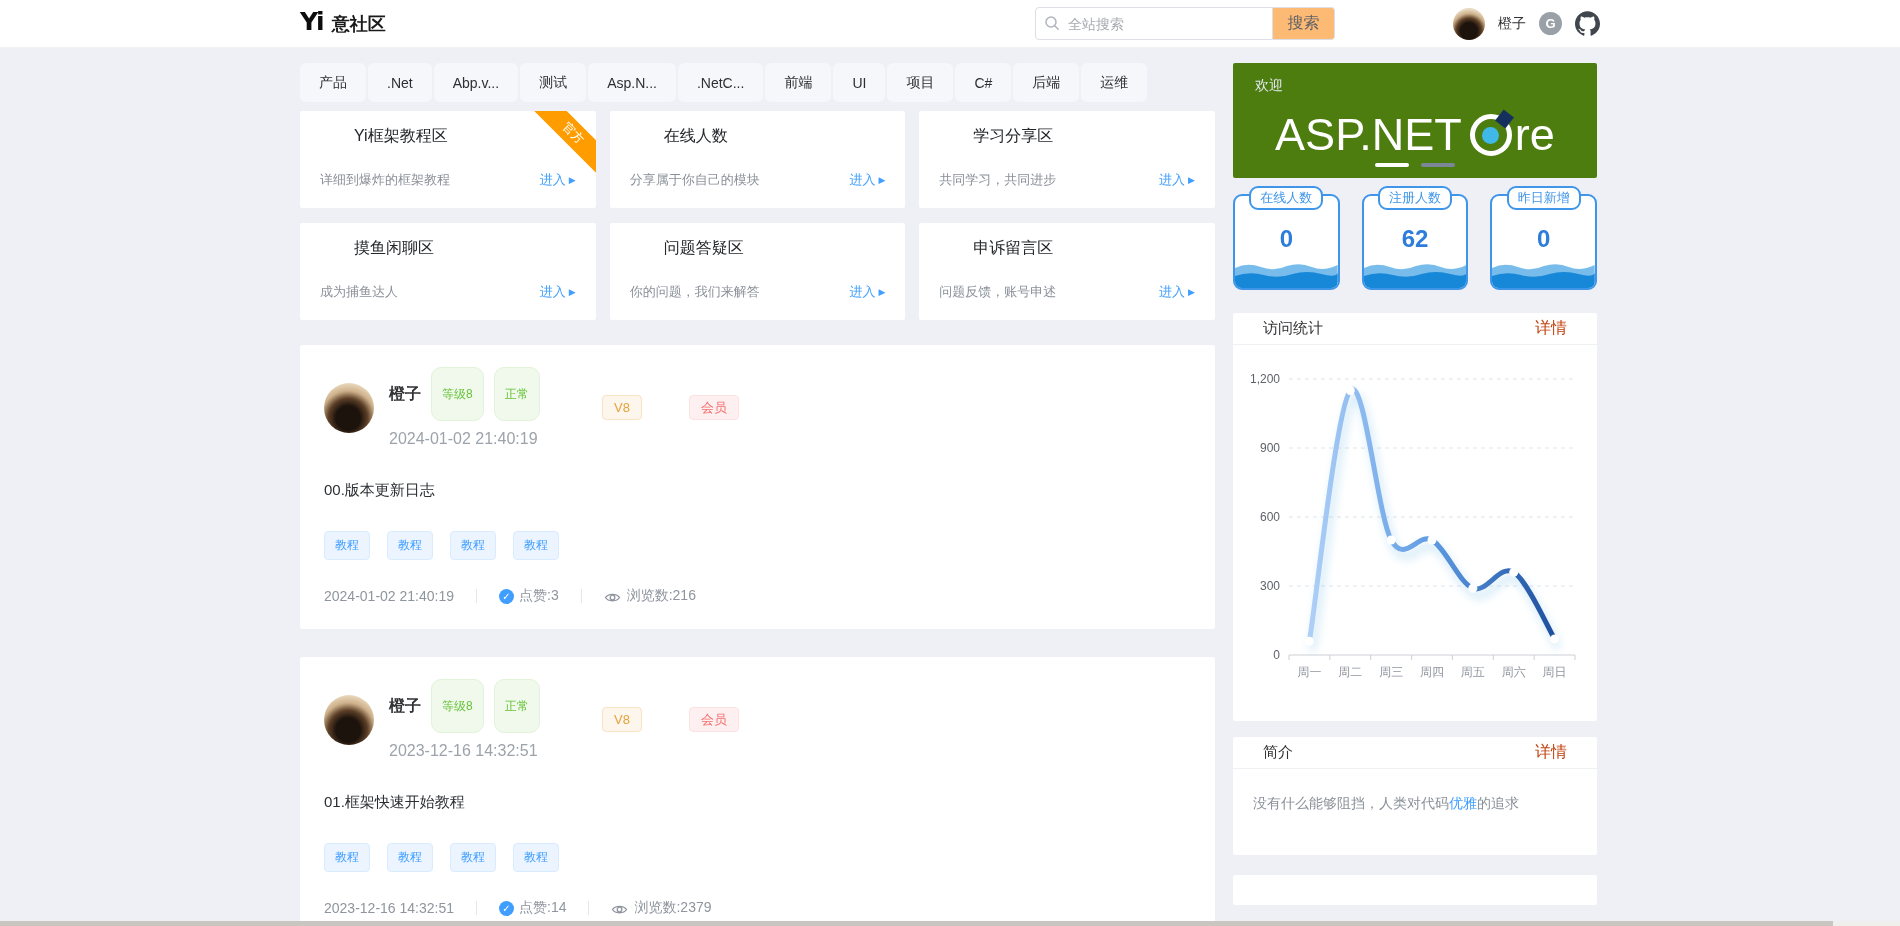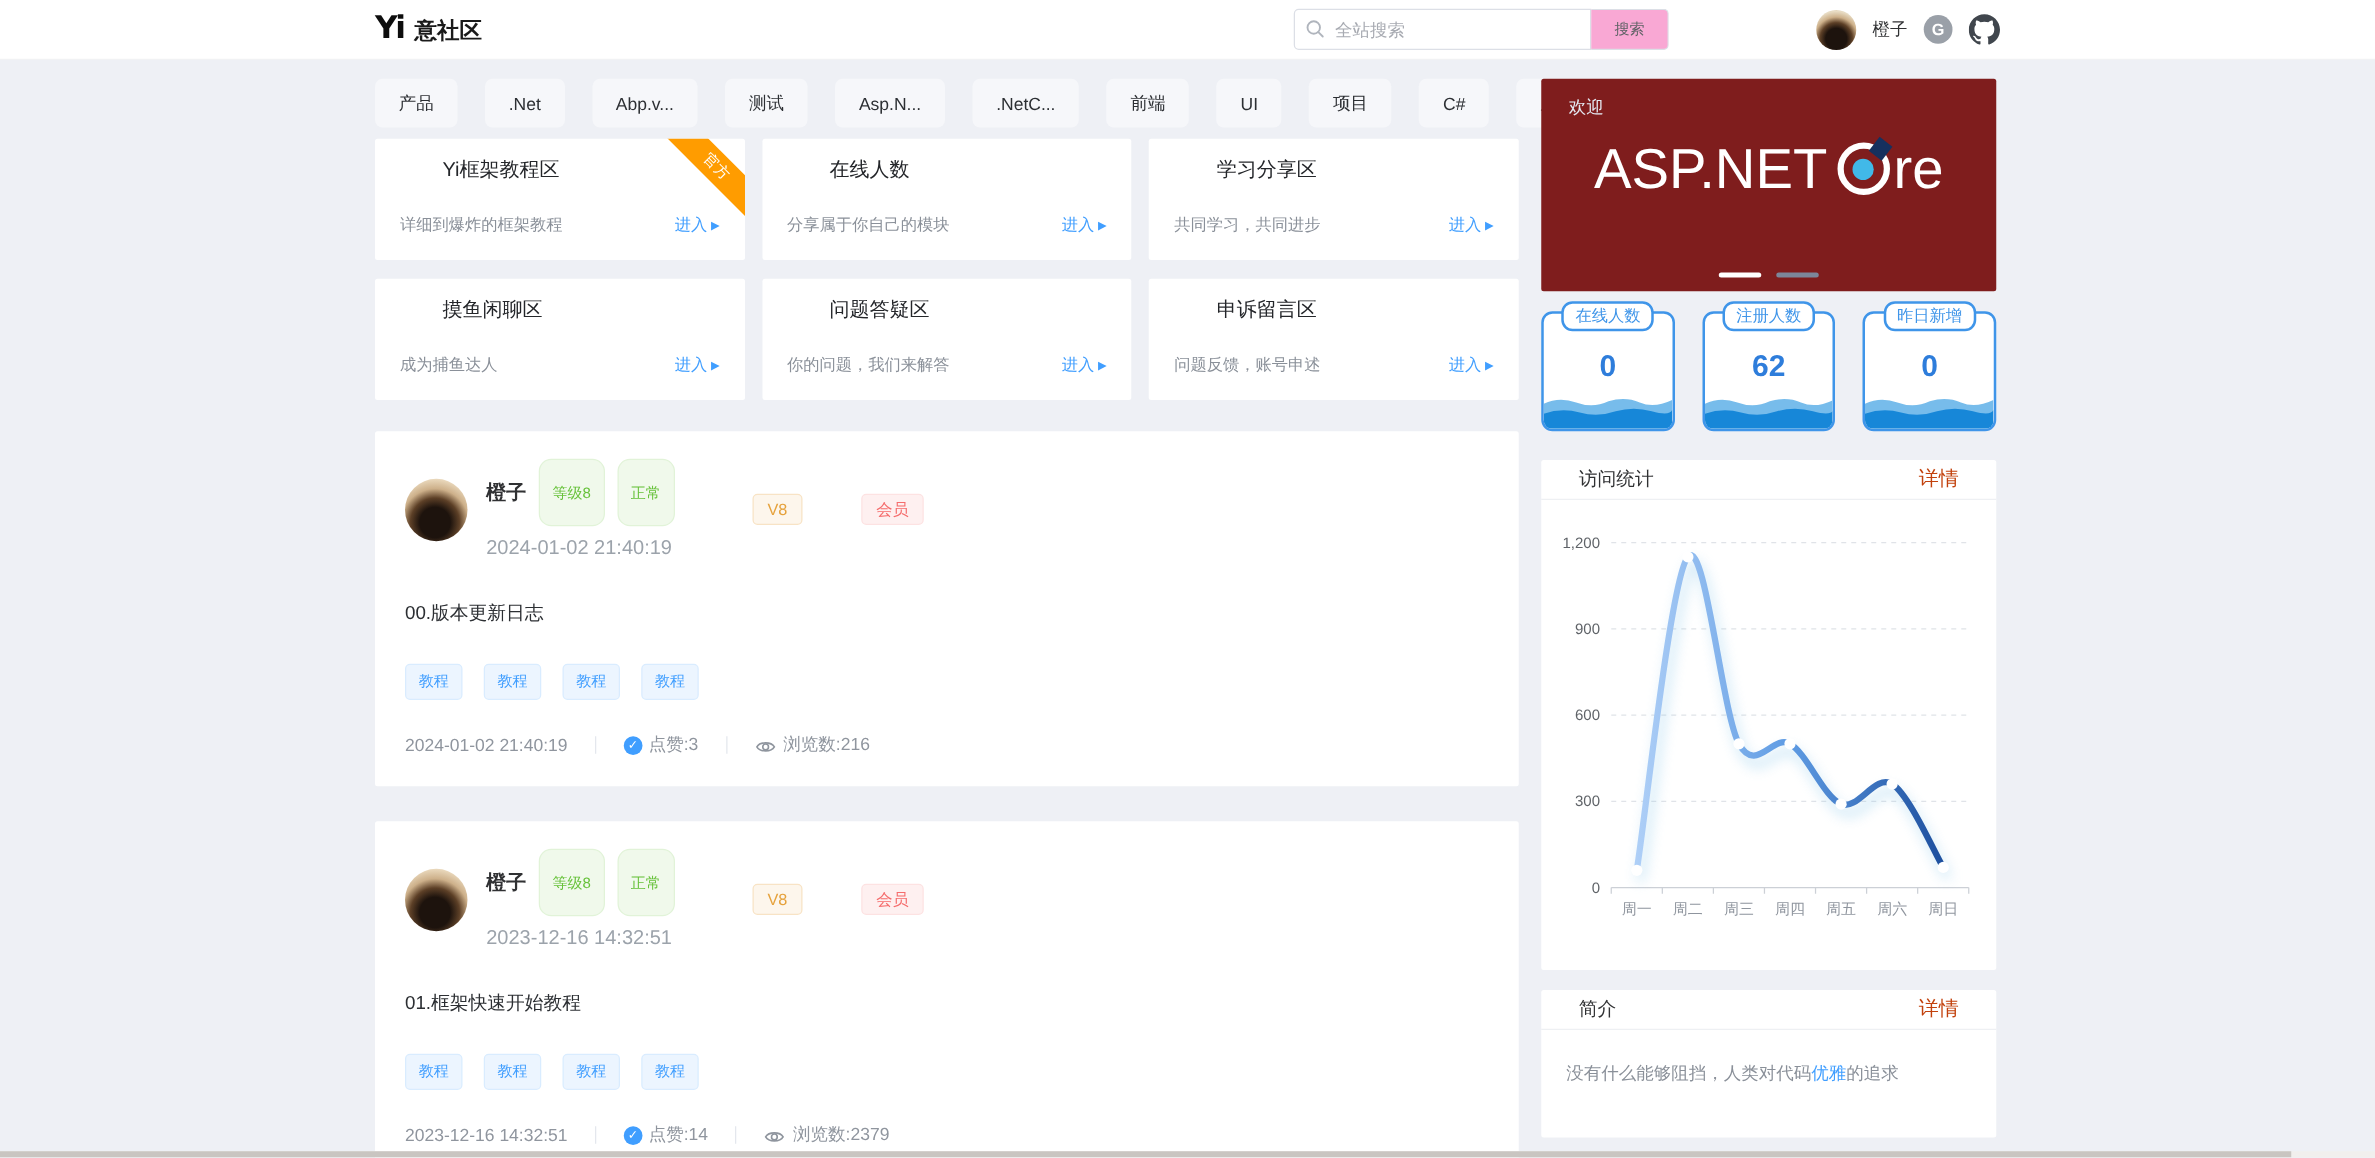--- a/index.html
+++ b/index.html
@@ -18,33 +18,33 @@
   .brand { font-size:18px; font-weight:700; color:#1a1a1a; }
   .menu { display:flex; gap:50px; margin-left:212px; height:100%; align-items:center; }
   .menu-item { position:relative; height:100%; display:flex; align-items:center; font-size:15px; color:#303133; cursor:pointer; }
   .menu-item.active { color:#409eff; }
   .menu-item.active::after { content:""; position:absolute; left:-6px; right:-6px; bottom:0; height:3px; background:#409eff; }
   .chev { display:inline-block; width:7px; height:7px; border-right:1.6px solid #8f959e; border-bottom:1.6px solid #8f959e; transform:rotate(45deg) translate(-1px,-1px); margin-left:8px; }
   .search-wrap { margin-left:auto; display:flex; height:33px; width:300px; position:relative; }
   .search-input { flex:1; border:1px solid #dcdfe6; border-radius:4px 0 0 4px; padding:0 10px 0 32px; font-size:14px; color:#303133; outline:none; background:#fff; }
   .search-input::placeholder { color:#a8abb2; }
   .search-glass { position:absolute; left:9px; top:8px; }
-  .search-btn { width:62px; background:#f9a8d4; border:1px solid #dcdfe6; border-left:none; border-radius:0 4px 4px 0; font-size:12px; color:#606266; cursor:pointer; }
+  .search-btn { width:62px; background:#fdba74; border:1px solid #dcdfe6; border-left:none; border-radius:0 4px 4px 0; font-size:16px; color:#606266; cursor:pointer; }
   .user-area { margin-left:118px; display:flex; align-items:center; gap:13px; }
   .avatar-sm { width:32px; height:32px; border-radius:50%; cursor:pointer;
     background:radial-gradient(circle at 50% 72%, #1d130d 0 30%, #5d4027 46%, #cdb08a 62%, #e8dcc4 78%, #d8c7a8 100%); }
   .user-name { font-size:14px; color:#303133; cursor:pointer; }
   .gitee { width:23px; height:23px; border-radius:50%; background:#9aa0a8; color:#fff; font-size:13px; font-weight:700; display:flex; align-items:center; justify-content:center; cursor:pointer; }
   .github { width:25px; height:25px; cursor:pointer; }
   
   .main { position:absolute; top:63px; left:300px; width:1300px; display:flex; gap:18px; }
   .left-col { width:915px; }
   .right-col { width:364px; }
   
-  .tag-bar { display:flex; gap:22px; height:39px; margin-bottom:9px; }
+  .tag-bar { display:flex; gap:2px; height:39px; margin-bottom:9px; }
   .tag-pill { background:#f6f7fa; border-radius:6px; padding:0 19px; display:flex; align-items:center; font-size:14px; color:#2c2f33; cursor:pointer; white-space:nowrap; }
   
   .sections { display:grid; grid-template-columns:repeat(3,1fr); gap:15px 14px; margin-bottom:25px; }
   .section-card { background:#fff; height:97px; padding:15px 20px 14px; position:relative; overflow:hidden; border-radius:2px; cursor:pointer; }
   .section-title { font-size:16px; color:#24262a; font-weight:500;margin-left:34px; }
   .section-bottom { display:flex; justify-content:space-between; align-items:center; margin-top:24px; }
   .section-desc { font-size:13px; color:#8a9099; }
   .enter-link { font-size:13px; color:#409eff; cursor:pointer; display:flex; align-items:center; gap:3px; }
   .enter-arrow { font-size:9px; color:#409eff; }
   .ribbon { position:absolute; top:11px; right:-22px; transform:rotate(45deg); width:90px; text-align:center; background:#ff9c00; color:#fff; font-size:12px; padding:3px 0; }
@@ -68,21 +68,21 @@
   .post-title { margin-top:33px; font-size:15px; color:#2c2f33; }
   .post-tags { margin-top:31px; display:flex; gap:17px; }
   .post-tag { font-size:12px; color:#409eff; background:#ecf5ff; border:1px solid #d9ecff; border-radius:4px; padding:5px 10px; cursor:pointer; }
   .post-footer { margin-top:27px; display:flex; align-items:center; font-size:14px; color:#8f959e; }
   .vdiv { width:1px; height:14px; background:#e4e7ed; margin:0 22px; }
   .like-ic { width:15px; height:15px; border-radius:50%; background:#409eff; color:#fff; font-size:10px; line-height:15px; text-align:center; display:inline-block; margin-right:5px; }
   .like-ic::before { content:"✓"; }
   .eye-ic { margin-right:6px; transform:translateY(1px); }
   .post-partial { background:#fff; height:40px; border-radius:2px; }
   
-  .banner { height:170px; background:#7f1d1d; border-radius:2px; position:relative; color:#fff; }
+  .banner { height:115px; background:#4d7c0f; border-radius:2px; position:relative; color:#fff; }
   .banner-welcome { position:absolute; top:14px; left:22px; font-size:14px; color:#e4e9f2; }
   .banner-logo { position:absolute; top:46px; left:0; right:0; display:flex; justify-content:center; align-items:center; font-size:45px; letter-spacing:0; color:#fff; font-family:"Liberation Sans",sans-serif; }
   .core-ring { position:relative; width:42px; height:42px; border:5px solid #fff; border-radius:50%; margin:0 3px 0 8px; display:inline-block; }
   .core-ring .notch { position:absolute; top:-7px; right:-4px; width:13px; height:14px; background:#16305e; transform:rotate(38deg); }
   .core-ring .dot { position:absolute; top:50%; left:50%; width:17px; height:17px; margin:-8.5px 0 0 -8.5px; border-radius:50%; background:#41b9e8; }
   .banner-dashes { position:absolute; bottom:11px; left:0; right:0; display:flex; justify-content:center; gap:12px; }
   .dash { width:34px; height:4px; border-radius:2px; cursor:pointer; }
   .dash.on { background:#ffffff; }
   .dash.off { background:#7c8699; }
   

